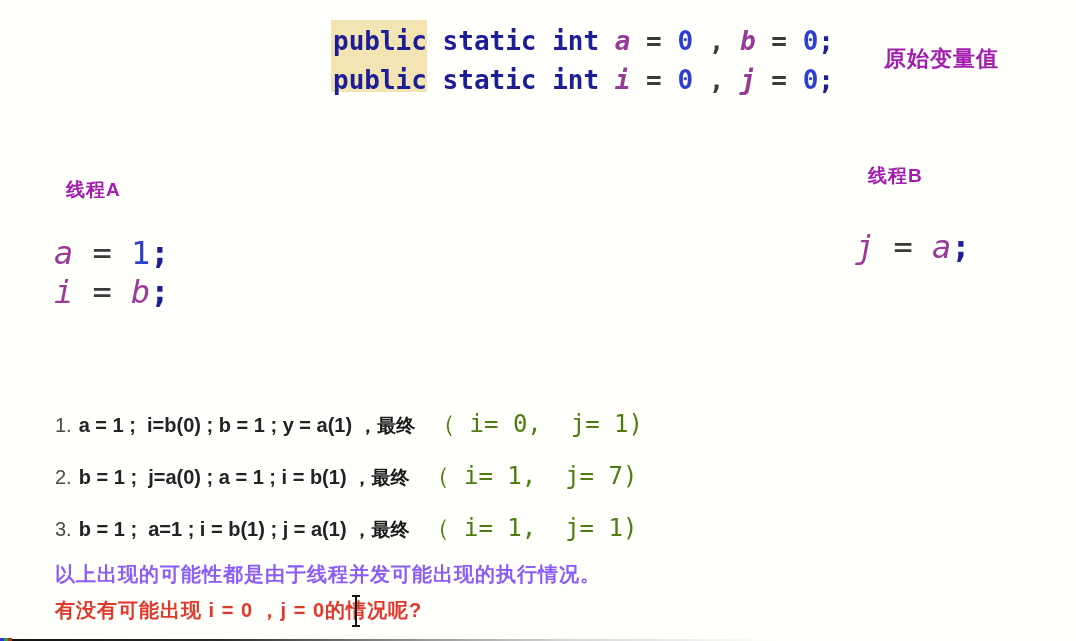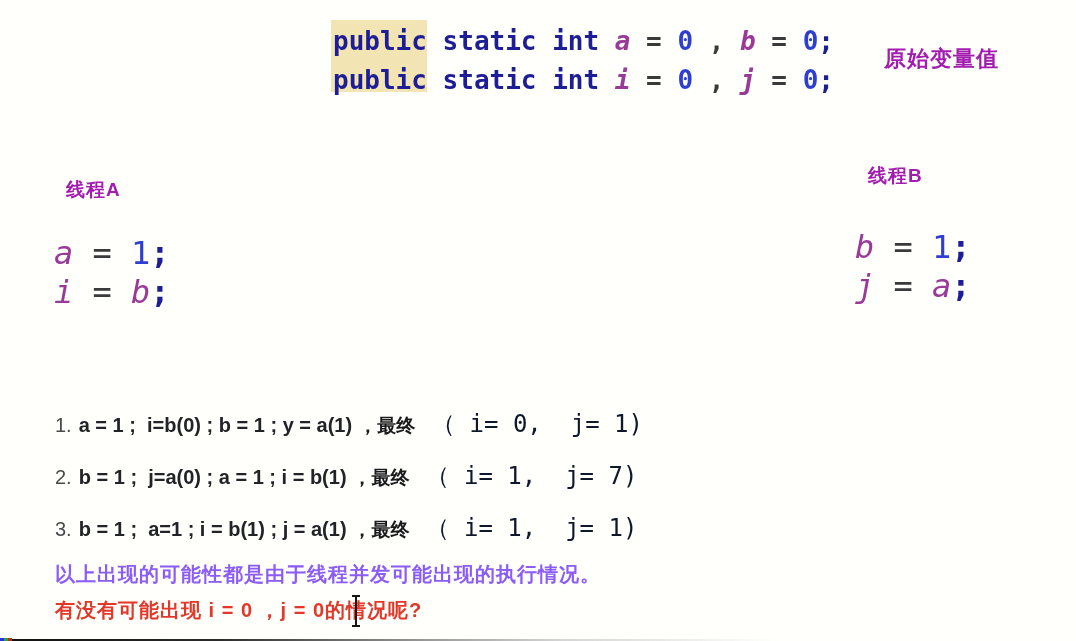--- a/index.html
+++ b/index.html
@@ -27,21 +27,21 @@
                line-height:39px;font-weight:normal;}
   .tc-a{left:54px;top:234px;}
   .tc-b{left:855px;top:228px;}
 
   
   .outcomes{position:absolute;left:55px;top:408px;}
   .outcome{height:30px;margin-bottom:22px;white-space:nowrap;}
   .o-num{font-size:20px;color:#4a4a4a;margin-right:7px;}
   .o-expr{font-size:20px;font-weight:bold;color:#222326;white-space:pre;}
   .o-sep{font-size:19px;font-weight:bold;color:#1a1a1a;margin-left:6px;margin-right:16px;}
-  .o-res{font-family:"DejaVu Sans Mono",monospace;font-size:24px;color:#0f172a;white-space:pre;}
+  .o-res{font-family:"DejaVu Sans Mono",monospace;font-size:24px;color:#4d7c0f;white-space:pre;}
 
   
   .conclusion{position:absolute;left:55px;top:561px;font-size:20px;font-weight:bold;
               color:#8b5cf6;letter-spacing:1px;}
   .question{position:absolute;left:55px;top:597px;font-size:20px;font-weight:bold;
             color:#e2382a;letter-spacing:1px;}
 
   
   .ibeam{position:absolute;left:350px;top:595px;width:12px;height:32px;}
   .ibeam .stem{position:absolute;left:5px;top:2px;bottom:2px;width:2px;background:#151515;}
@@ -72,21 +72,20 @@
   <div class="lbl lbl-original">原始变量值</div>
 
   <div class="lbl lbl-ta">线程A</div>
   <div class="thread-code tc-a">
     <div class="code-line"><span class="seg-var">a</span><span class="seg-op"> = </span><span class="seg-num">1</span><span class="seg-kw">;</span></div>
     <div class="code-line"><span class="seg-var">i</span><span class="seg-op"> = </span><span class="seg-var">b</span><span class="seg-kw">;</span></div>
   </div>
 
   <div class="lbl lbl-tb">线程B</div>
   <div class="thread-code tc-b">
-    <div class="code-line"><span class="seg-var">b</span><span class="seg-op"> = </span><span class="seg-num">1</span><span class="seg-kw">;</span></div>
     <div class="code-line"><span class="seg-var">j</span><span class="seg-op"> = </span><span class="seg-var">a</span><span class="seg-kw">;</span></div>
   </div>
 
   <div class="outcomes">
     <div class="outcome">
       <span class="o-num">1.</span><span class="o-expr">a = 1 ;  i=b(0) ; b = 1 ; y = a(1)</span><span class="o-sep">，最终</span><span class="o-res">（ i= 0,  j= 1)</span>
     </div>
     <div class="outcome">
       <span class="o-num">2.</span><span class="o-expr">b = 1 ;  j=a(0) ; a = 1 ; i = b(1)</span><span class="o-sep">，最终</span><span class="o-res">（ i= 1,  j= 7)</span>
     </div>

